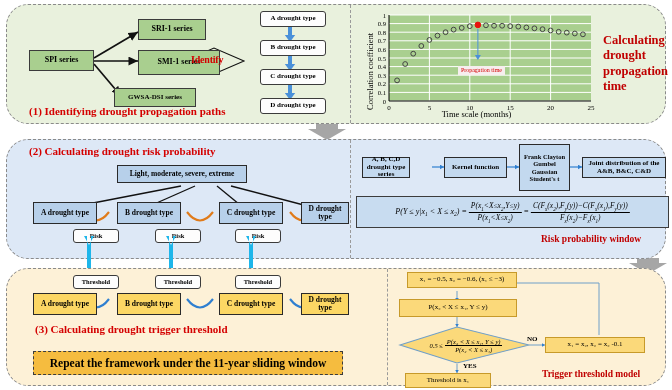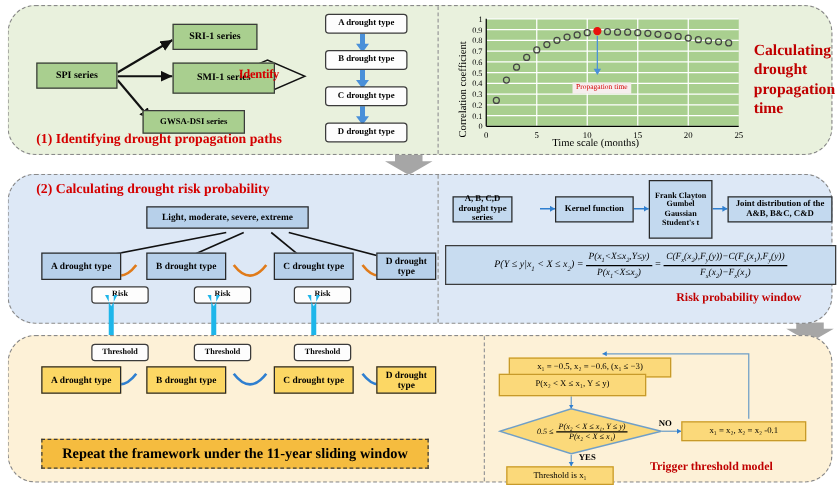--- a/index.html
+++ b/index.html
@@ -236,46 +236,47 @@
 
   <div class="box w-box" style="left:66px;top:6px;width:46px;height:14px;">Threshold</div>
   <div class="box w-box" style="left:148px;top:6px;width:46px;height:14px;">Threshold</div>
   <div class="box w-box" style="left:228px;top:6px;width:46px;height:14px;">Threshold</div>
 
   <div class="box y-box" style="left:26px;top:24px;width:64px;height:22px;">A drought type</div>
   <div class="box y-box" style="left:110px;top:24px;width:64px;height:22px;">B drought type</div>
   <div class="box y-box" style="left:212px;top:24px;width:64px;height:22px;">C drought type</div>
   <div class="box y-box" style="left:294px;top:24px;width:48px;height:22px;">D drought type</div>
 
+  <div class="ptitle" style="left:28px;top:54px;">(3) Calculating drought trigger threshold</div>
   <div class="box o-box" style="left:26px;top:82px;width:310px;height:24px;">Repeat the framework under the 11-year sliding window</div>
 
   <svg width="660" height="118">
     <g stroke="#6f9fc8" stroke-width="1" fill="none" marker-end="url(#ar-blue)">
       <path d="M450,22 L450,32"></path>
       <path d="M450,48 L450,58"></path>
       <path d="M522,76 L538,76"></path>
       <path d="M450,95 L450,104"></path>
     </g>
     <g stroke="#6f9fc8" stroke-width="1" fill="none">
       <path d="M592,66 L592,14 L475,14" marker-end="url(#ar-blue)"></path>
     </g>
     <path d="M393,76 L450,58 L522,76 L450,94 z" fill="#fbd97a" stroke="#6f9fc8" stroke-width="1.1"></path>
   </svg>
 
-  <div class="box yf-box" style="left:400px;top:17px;width:130px;height:16px;">x₁ = −0.5, x₂ = −0.6, (x₁ ≤ −3)</div>
+  <div class="box yf-box" style="left:400px;top:3px;width:110px;height:16px;">x₁ = −0.5, x₂ = −0.6, (x₁ ≤ −3)</div>
   <div class="box yf-box" style="left:392px;top:30px;width:118px;height:18px;">P(x₂ &lt; X ≤ x₁, Y ≤ y)</div>
 
   <div style="position:absolute;left:404px;top:64px;width:110px;height:24px;display:flex;align-items:center;justify-content:center;font-size:6.5px;font-style:italic;">
     <span style="margin-right:2px;">0.5 ≤</span>
     <span class="frac">
       <span class="num">P(x₂ &lt; X ≤ x₁, Y ≤ y)</span>
       <span class="den">P(x₂ &lt; X ≤ x₁)</span>
     </span>
   </div>
 
   <div style="position:absolute;left:520px;top:66px;font-size:7px;font-weight:bold;">NO</div>
   <div style="position:absolute;left:456px;top:93px;font-size:7px;font-weight:bold;">YES</div>
 
   <div class="box yf-box" style="left:538px;top:68px;width:100px;height:16px;">x₁ = x₂, x₂ = x₂ -0.1</div>
   <div class="box yf-box" style="left:398px;top:104px;width:86px;height:15px;">Threshold is x₁</div>
 
-  <div class="modlbl" style="left:513px;top:100px;">Trigger threshold model</div>
+  <div class="modlbl" style="left:535px;top:100px;">Trigger threshold model</div>
 </div>
 
 </body></html>

